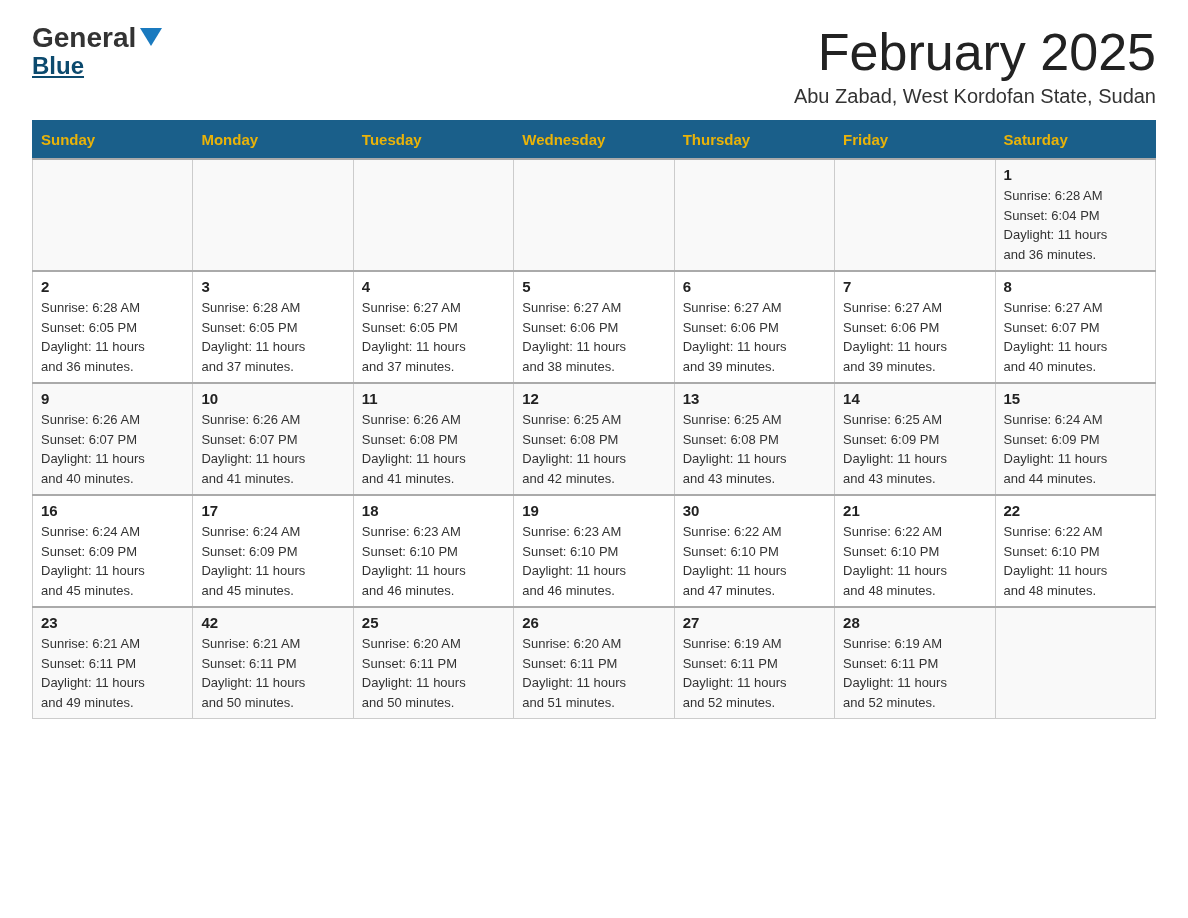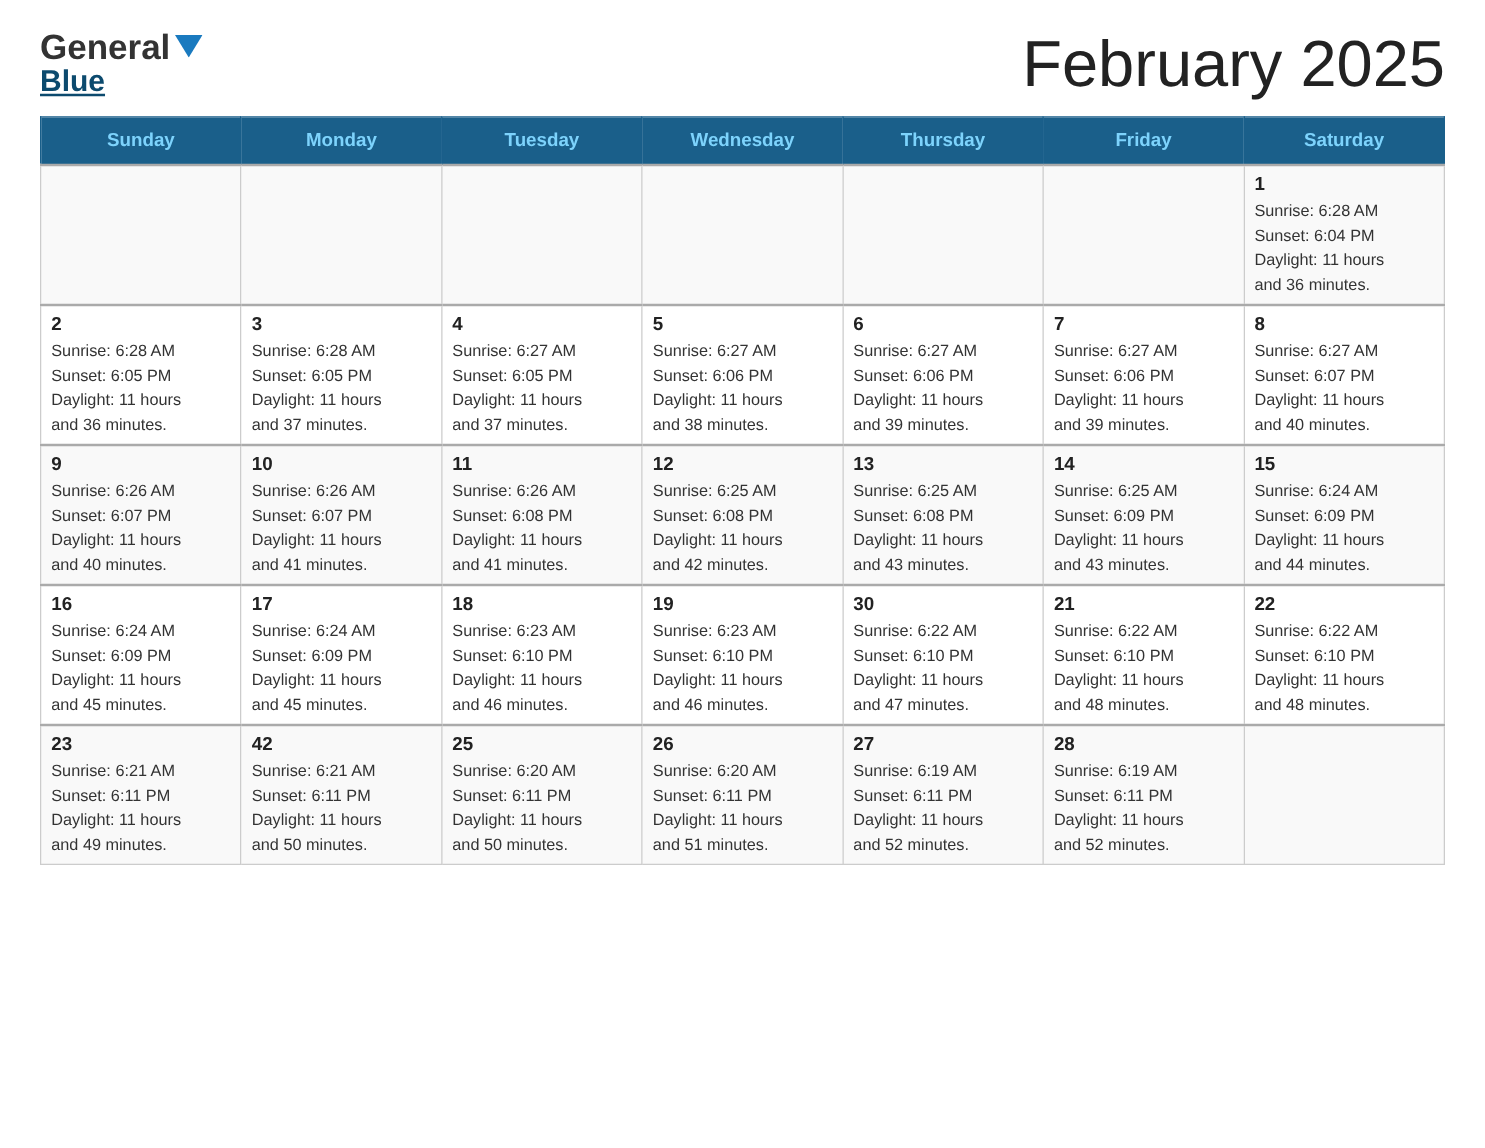--- a/index.html
+++ b/index.html
@@ -47,25 +47,25 @@
       color: #333;
       margin-top: 4px;
     }
     table {
       width: 100%;
       border-collapse: collapse;
       margin-top: 12px;
     }
     thead th {
       background-color: #1a5f8a;
-      color: #7dd3fc;
+      color: #eab308;
       font-size: 15px;
       font-weight: bold;
       padding: 10px 8px;
-      text-align: center;
+      text-align: left;
       border: 1px solid #1a5f8a;
     }
     tbody td {
       vertical-align: top;
       border: 1px solid #ccc;
       padding: 6px 8px;
       width: 14.28%;
       min-height: 110px;
       font-size: 12.5px;
       color: #333;
@@ -104,20 +104,21 @@
     <div style="display:flex;align-items:center;gap:2px;">
       <span class="logo-text">General</span>
       <svg width="22" height="18" viewBox="0 0 22 18" style="margin-left:2px;margin-top:-2px;">
         <polygon points="0,0 22,0 11,18" fill="#1a7abf"></polygon>
       </svg>
     </div>
     <div class="logo-line">Blue</div>
   </div>
   <div class="title-block">
     <div class="month-title">February 2025</div>
+    <div class="location-title">Abu Zabad, West Kordofan State, Sudan</div>
   </div>
 </div>
 
 <table>
   <thead>
     <tr>
     <th>Sunday</th>
         <th>Monday</th>
         <th>Tuesday</th>
         <th>Wednesday</th>

